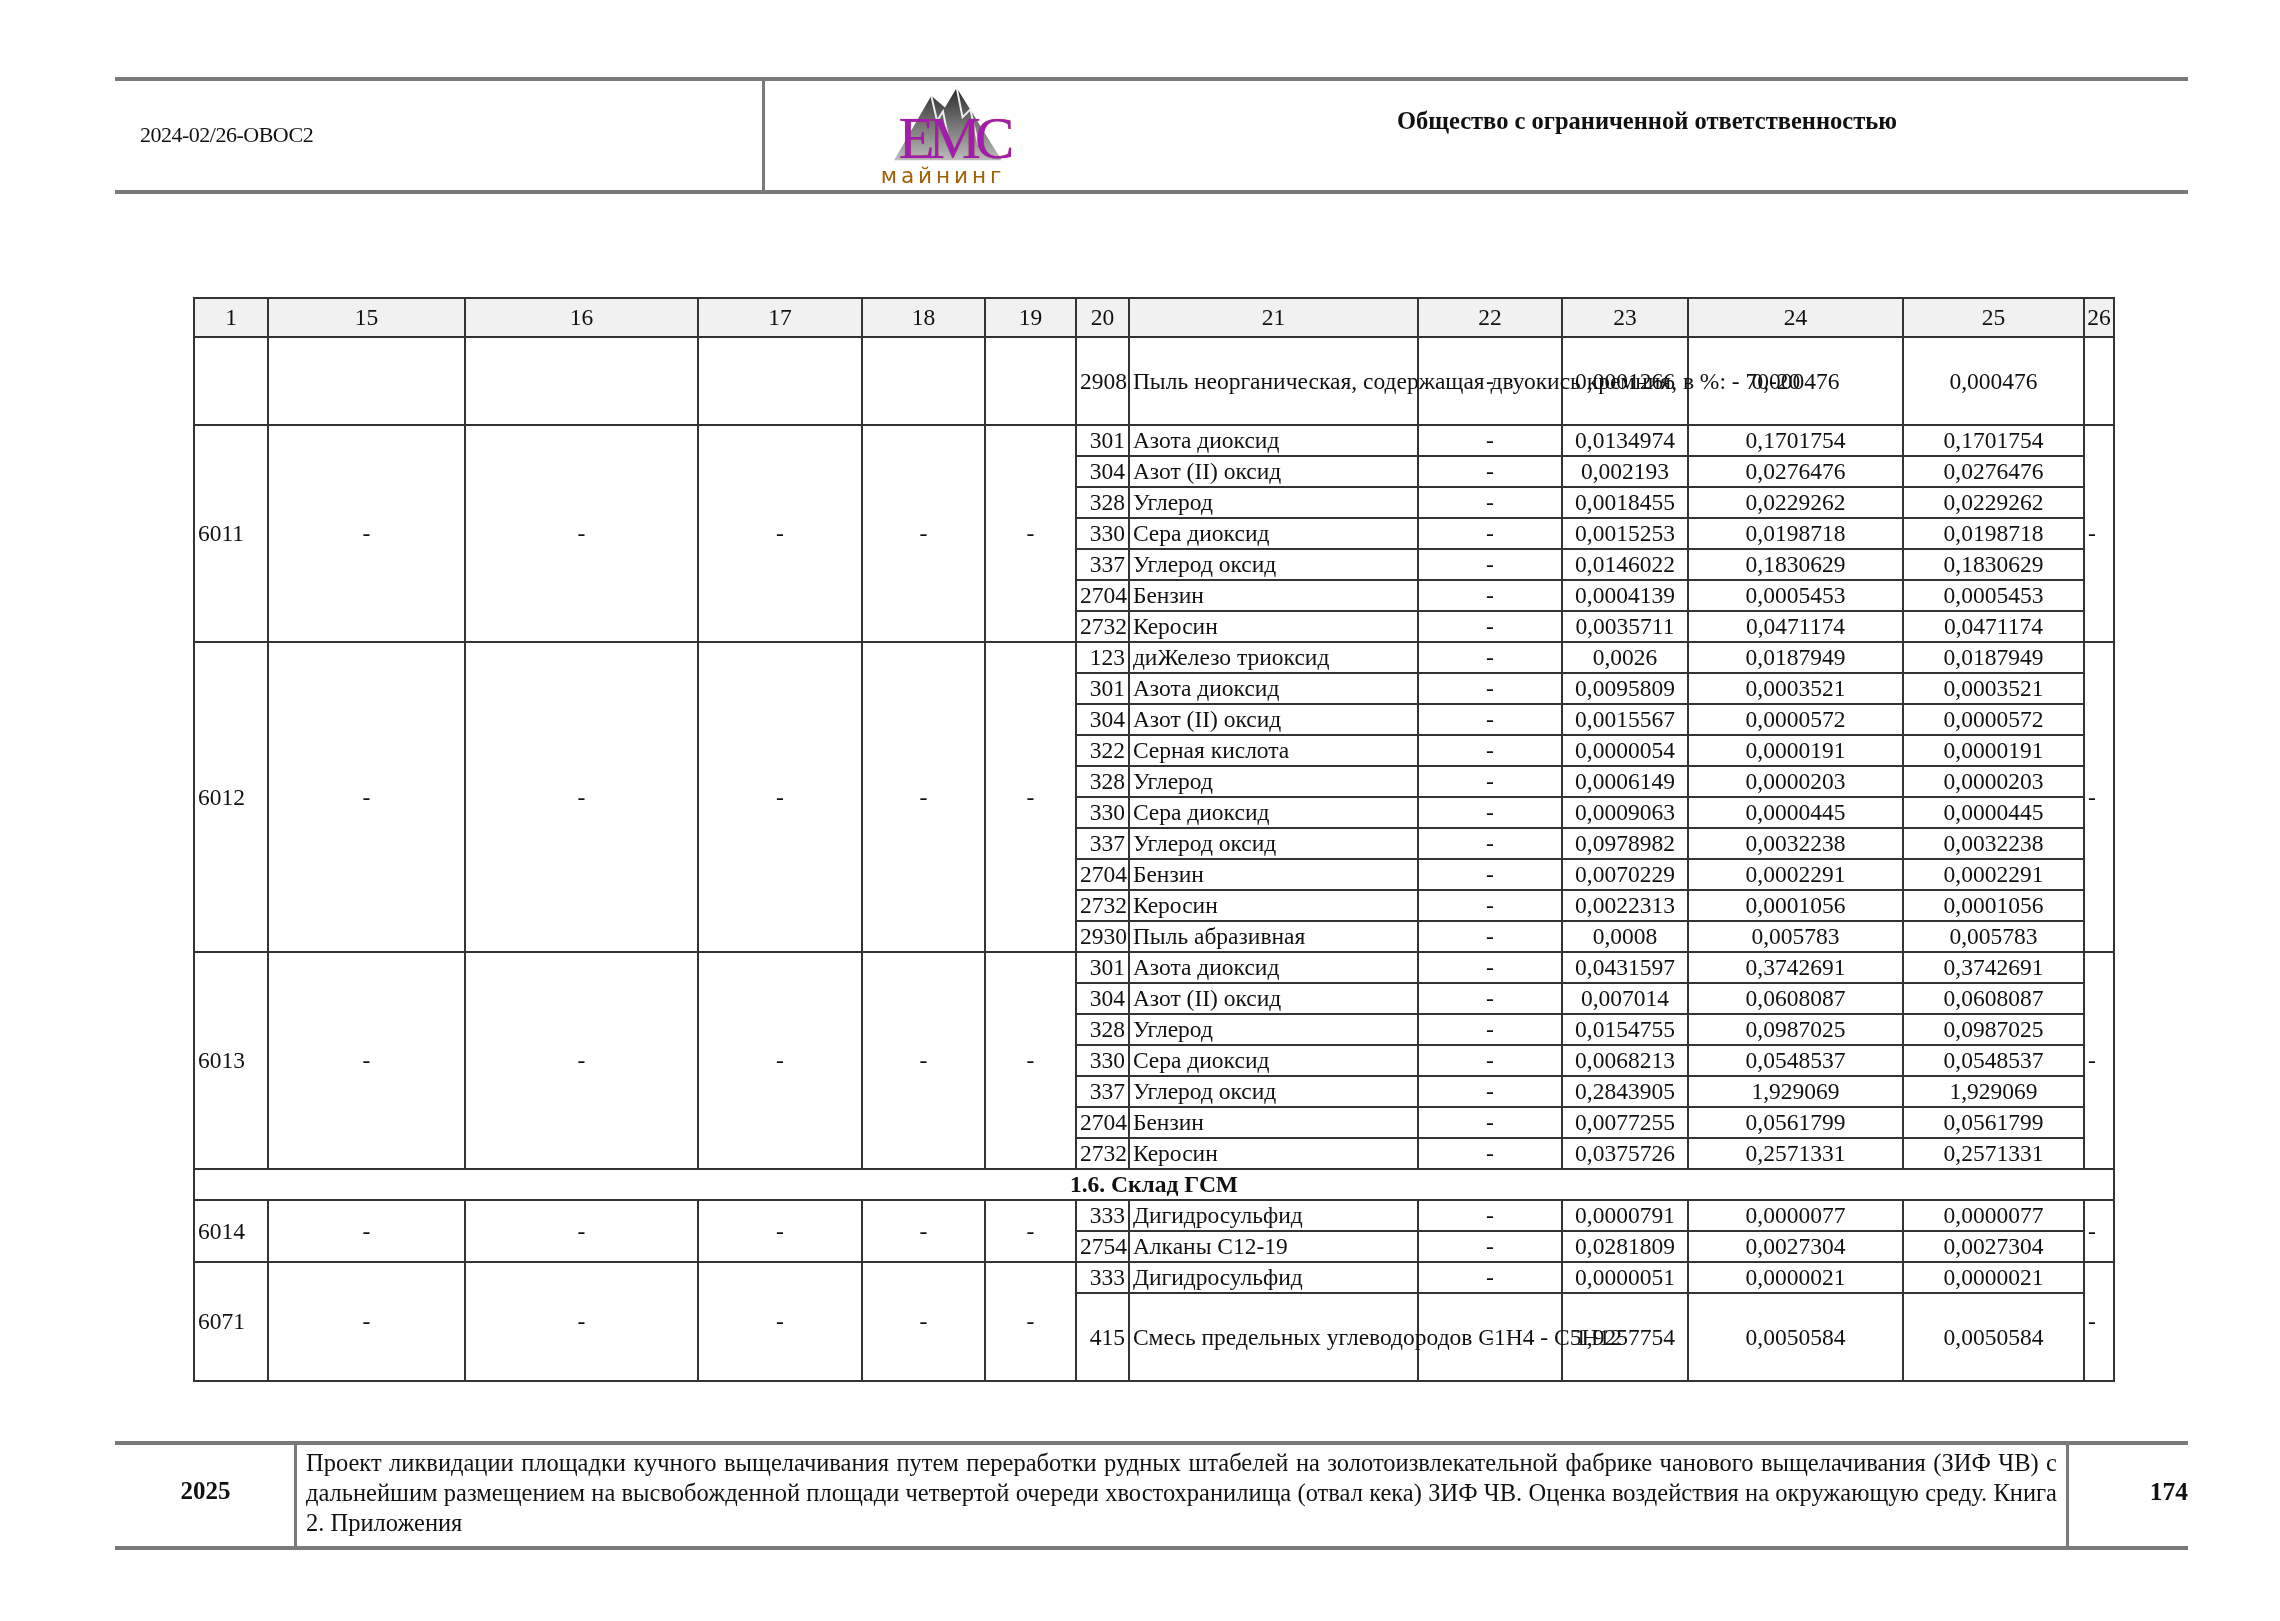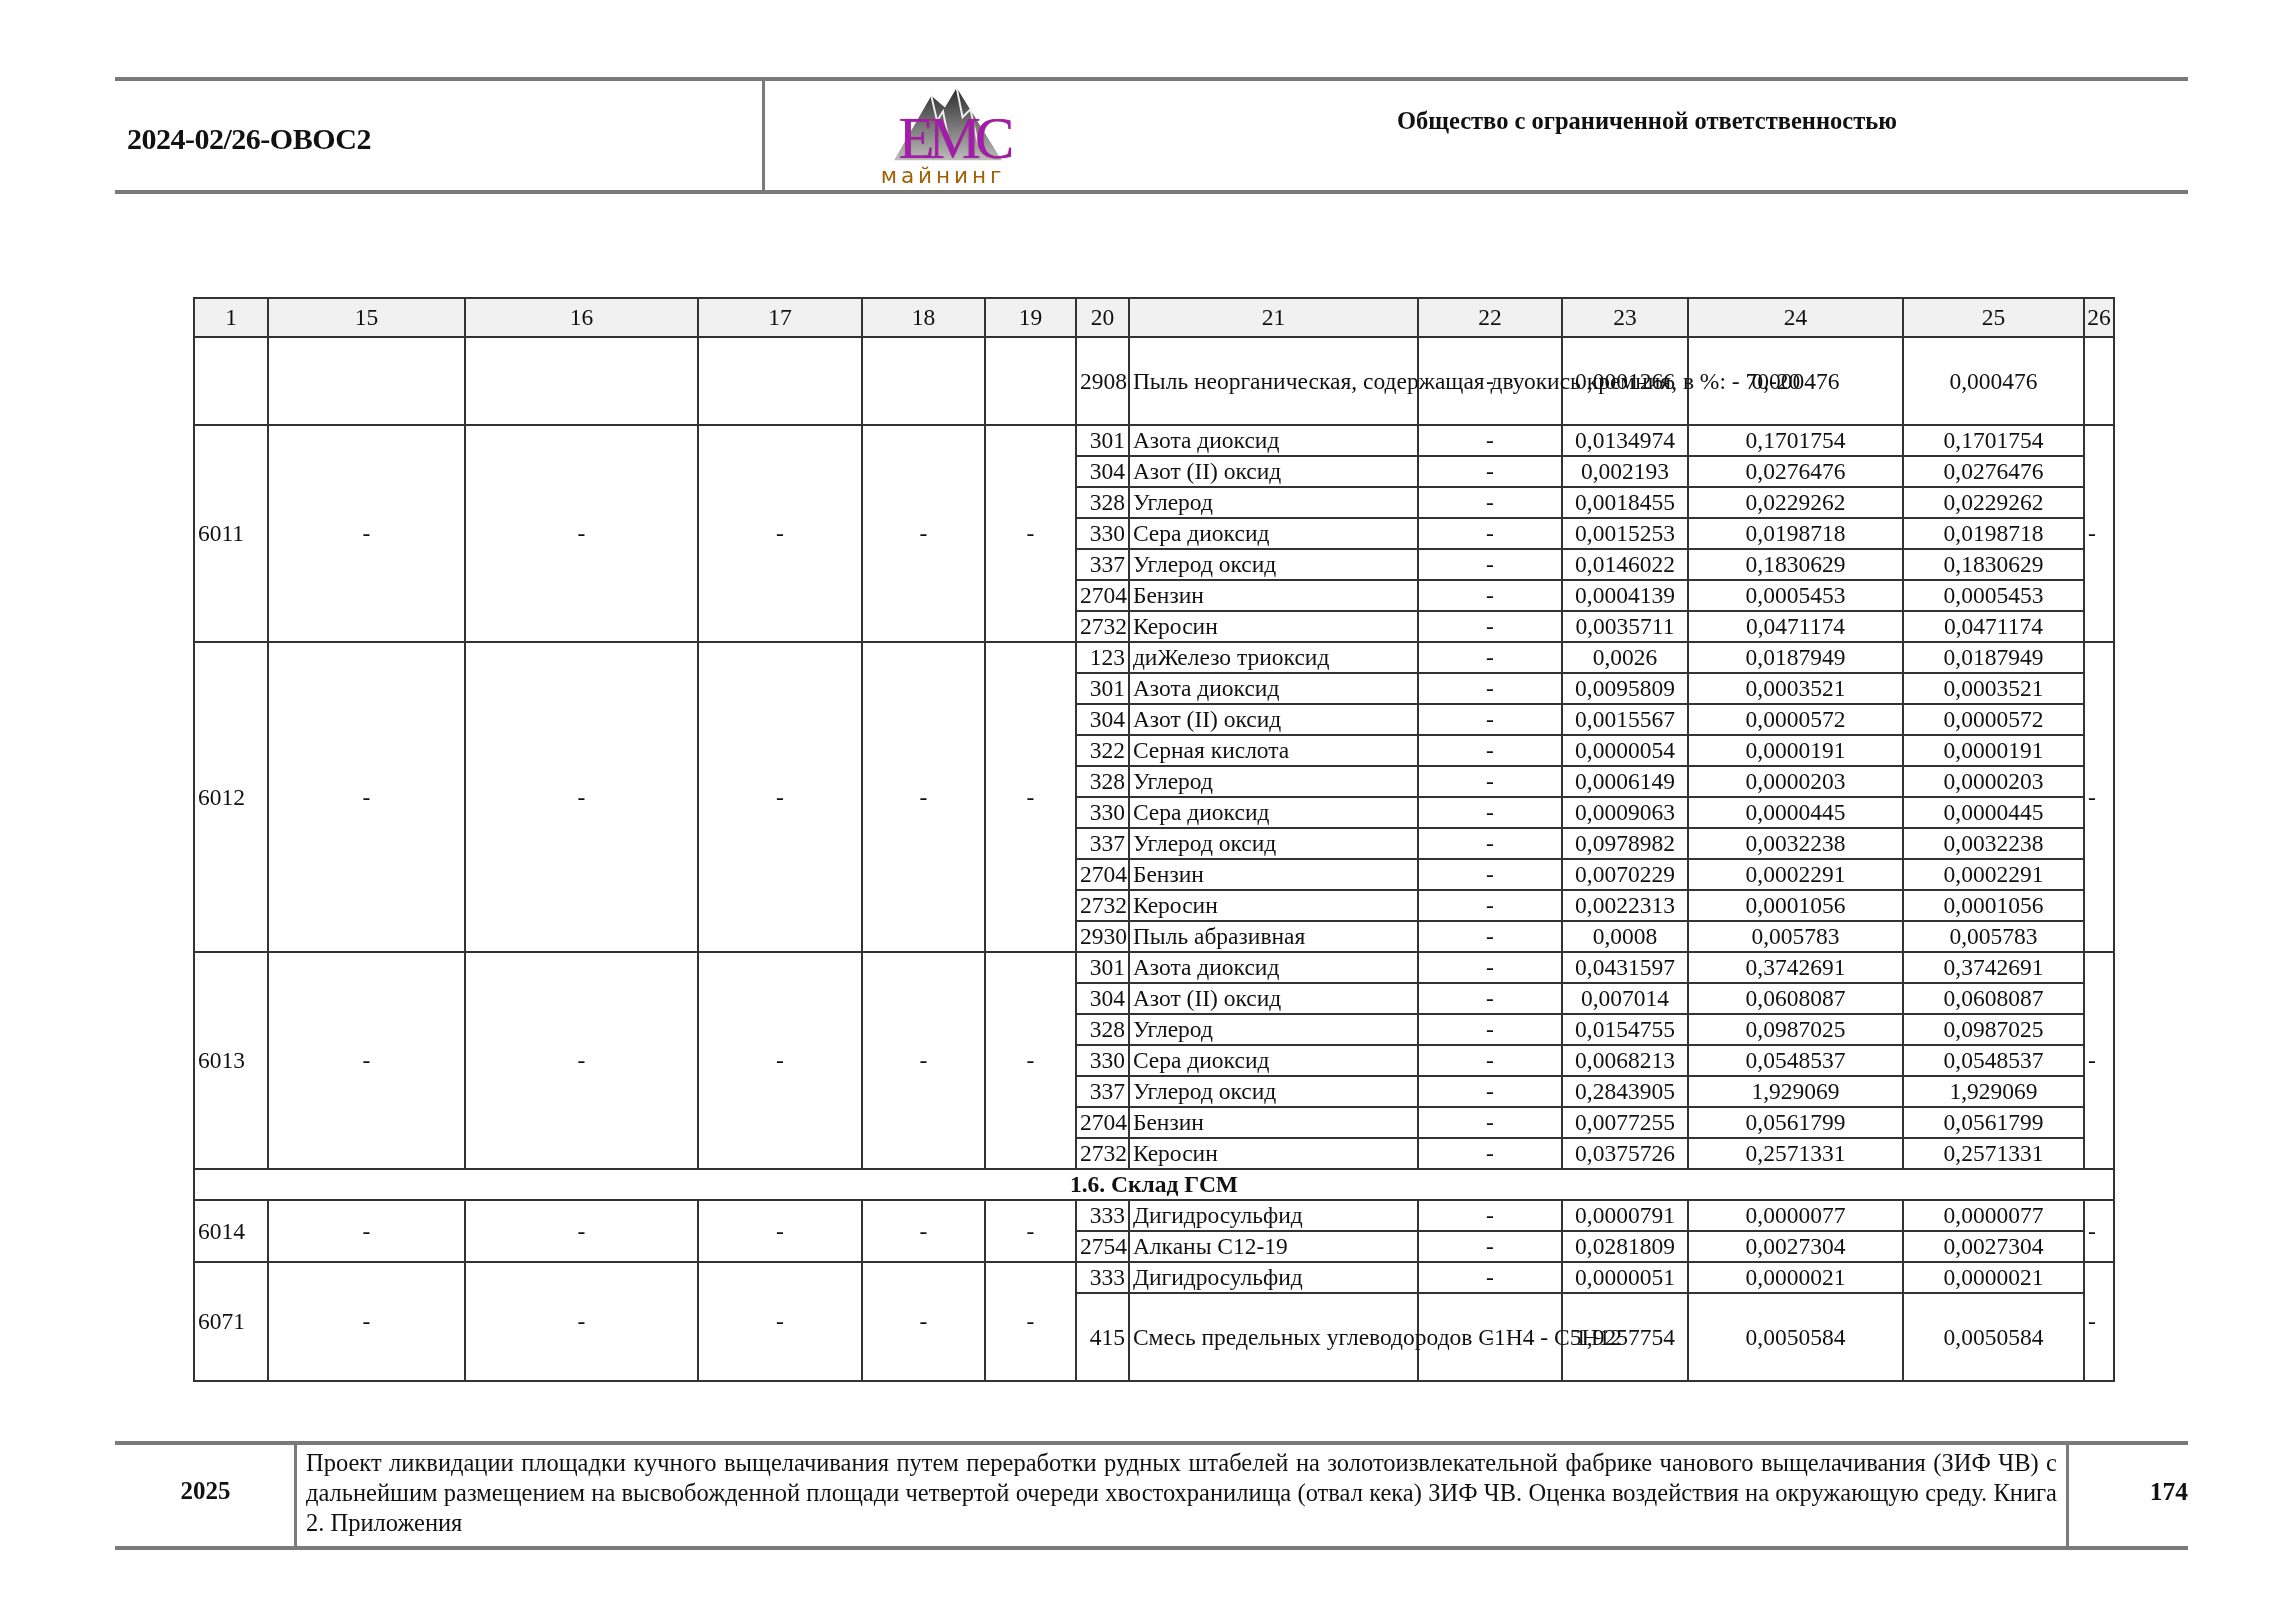--- a/index.html
+++ b/index.html
@@ -1,20 +1,20 @@
 <!DOCTYPE html>
 <html><head>
 <meta charset="utf-8">
 <style>
   html, body { margin:0; padding:0; background:#fff; }
   body { width:2281px; height:1621px; position:relative; overflow:hidden;
          font-family:"Liberation Serif", "DejaVu Serif", serif; color:#111; }
   .hline { position:absolute; background:#7a7a7a; }
   .vline { position:absolute; background:#7a7a7a; }
-  .hdr-code { position:absolute; left:127px; top:122px; font-weight:bold; font-size:30px; letter-spacing:-0.5px; }
+  .hdr-code { position:absolute; left:140px; top:122px; font-weight:normal; font-size:22px; letter-spacing:-0.5px; }
   .hdr-org { position:absolute; left:1255px; width:784px; top:104px; text-align:center; font-weight:bold; font-size:24.5px; line-height:33px; }
   .logo { position:absolute; left:855px; top:82px; width:176px; height:106px; }
   .logo-text { position:absolute; left:0; bottom:0; width:176px; text-align:center; font-family:"DejaVu Sans", sans-serif;
                font-size:21.6px; letter-spacing:3.9px; color:#a16207; }
   .logo-emc { position:absolute; left:25px; top:27.4px; width:147px; text-align:center; font-size:59px; line-height:59px;
               color:#a21caf; letter-spacing:-5.9px; font-family:"Liberation Serif", serif;
               text-shadow:0 0 1px #8a6a10; }
 
   table.grid { position:absolute; left:193px; top:297px; width:1921px; border-collapse:collapse; table-layout:fixed; font-size:23.5px; }
   table.grid td { border:2px solid #333; padding:0 2.9px; height:29px; line-height:26.5px; vertical-align:middle; white-space:nowrap; overflow:visible; }

